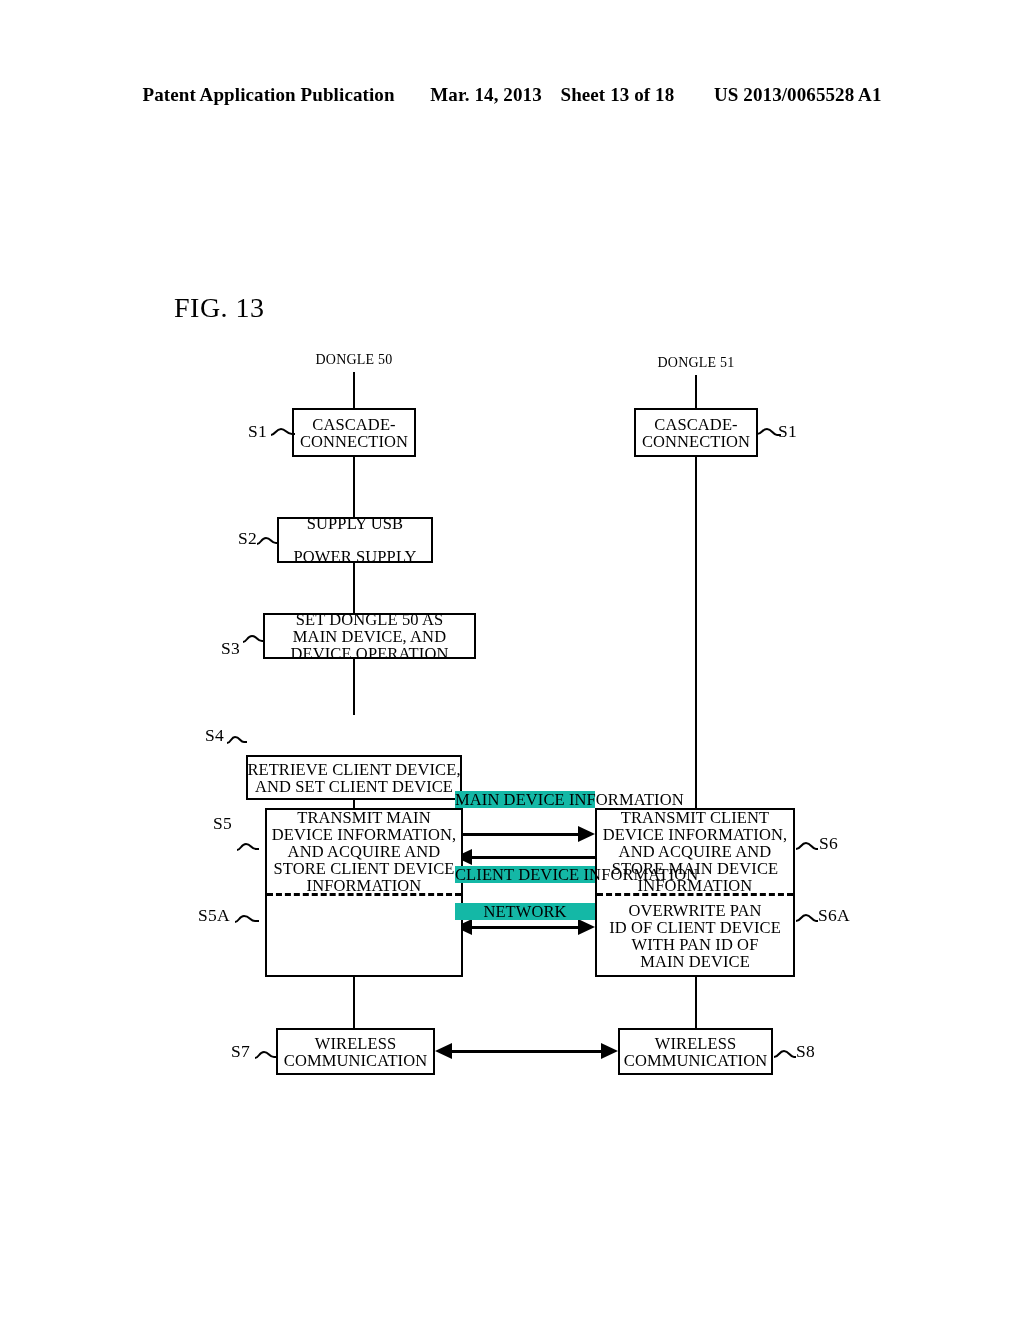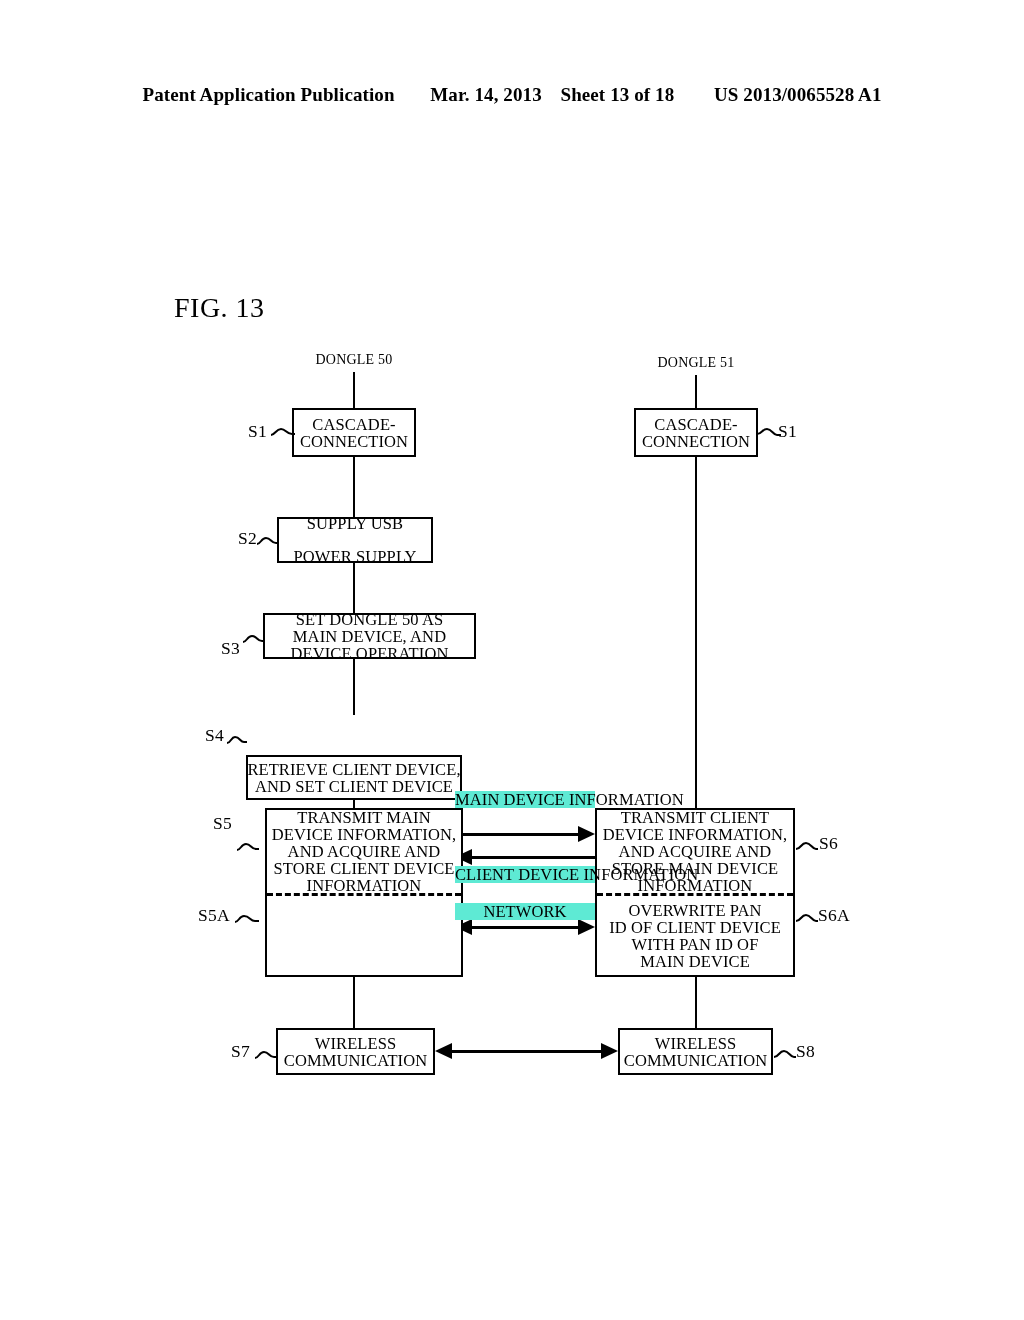--- a/index.html
+++ b/index.html
@@ -132,21 +132,21 @@
 
   
   .mid-cap {
     position: absolute;
     font-size: 16.5px;
     line-height: 1.04;
     letter-spacing: 0.1px;
     text-align: center;
     white-space: nowrap;
     z-index: 3;
-    background: #5eead4;
+    background: #14b8a6;
   }
 </style>
 </head>
 <body>
 
 <div id="page-header">
   <span class="hdr-seg">Patent Application Publication</span>
   <span class="gap-a"></span>
   <span class="hdr-seg">Mar. 14, 2013</span>
   <span class="gap-b"></span>

